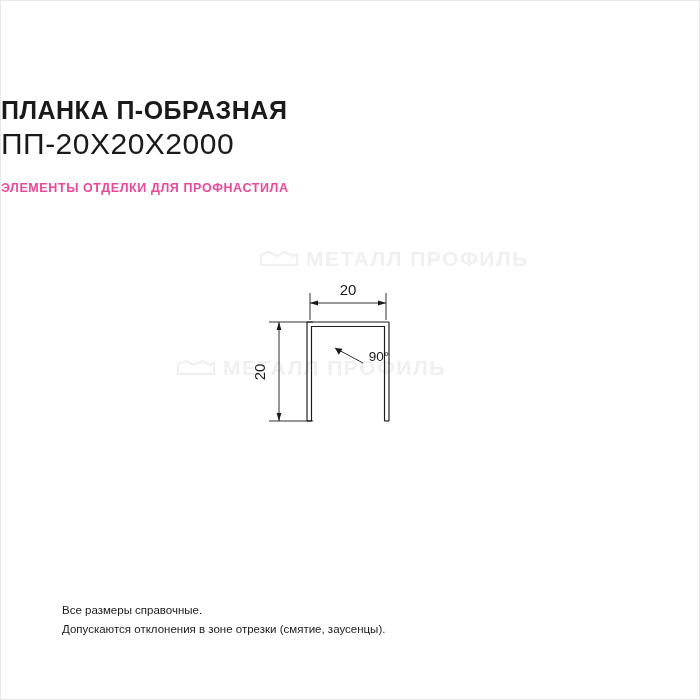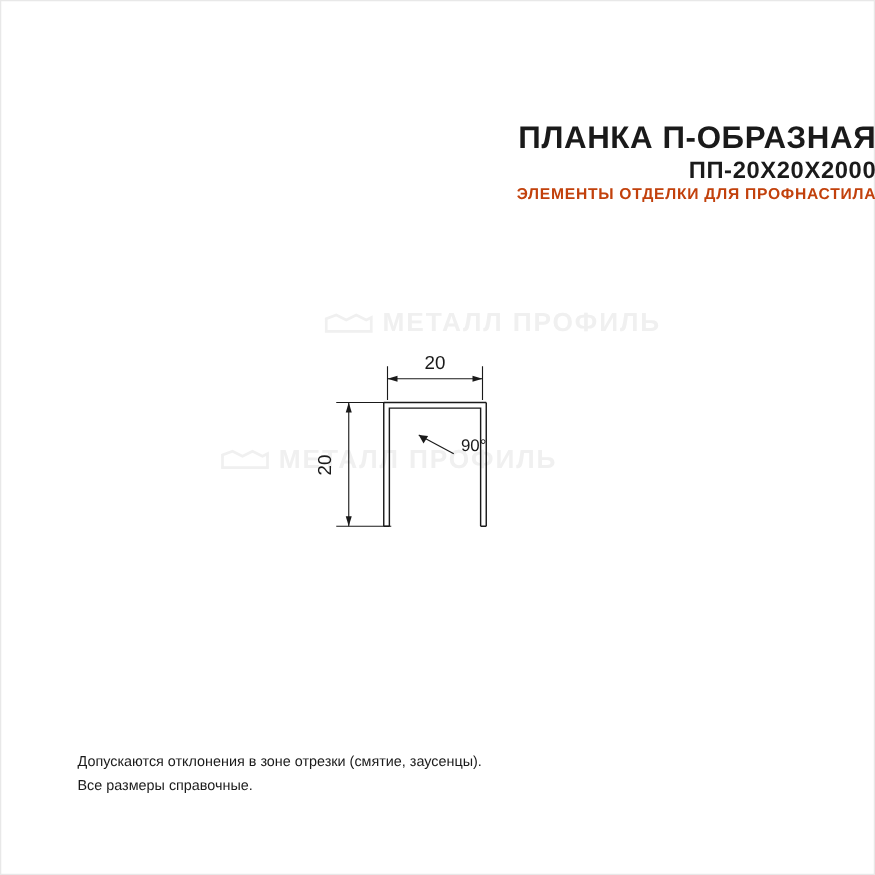--- a/index.html
+++ b/index.html
@@ -21,43 +21,42 @@
     box-sizing: border-box;
     border: 1px solid #e8e8e8;
   }
 
   
   .header {
     position: absolute;
     top: 95px;
     left: 0;
     width: 700px;
-    text-align: right;
+    text-align: left;
   }
   .title-line1 {
     font-size: 25px;
     font-weight: bold;
     letter-spacing: 0.5px;
     line-height: 1.18;
     white-space: nowrap;
   }
   .title-line2 {
-    font-size: 19px;
-    font-weight: bold;
+    font-size: 30px;
+    font-weight: normal;
     letter-spacing: 0.5px;
     line-height: 1.18;
     white-space: nowrap;
-    padding-left: 35px;
   }
   .subtitle {
-    margin-top: 0;
+    margin-top: 20px;
     font-size: 12.5px;
     font-weight: bold;
     letter-spacing: 0.6px;
-    color: #c2410c;
+    color: #ec4899;
     white-space: nowrap;
   }
 
   
   .drawing {
     position: absolute;
     top: 184px;
     left: 150px;
     width: 420px;
     height: 300px;
@@ -163,17 +162,17 @@
 
       <text x="197" y="110" font-family="Liberation Sans, sans-serif" font-size="15" text-anchor="middle" fill="#1a1a1a">20</text>
 
       <text x="114" y="187" font-family="Liberation Sans, sans-serif" font-size="15" text-anchor="middle" fill="#1a1a1a" transform="rotate(-90 114 187)">20</text>
 
       <text x="228" y="176" font-family="Liberation Sans, sans-serif" font-size="13.5" text-anchor="middle" fill="#1a1a1a">90°</text>
     </svg>
   </div>
 
   <div class="notes">
+    <div>Все размеры справочные.</div>
     <div>Допускаются отклонения в зоне отрезки (смятие, заусенцы).</div>
-    <div>Все размеры справочные.</div>
   </div>
 
 </div>
 
 </body></html>

